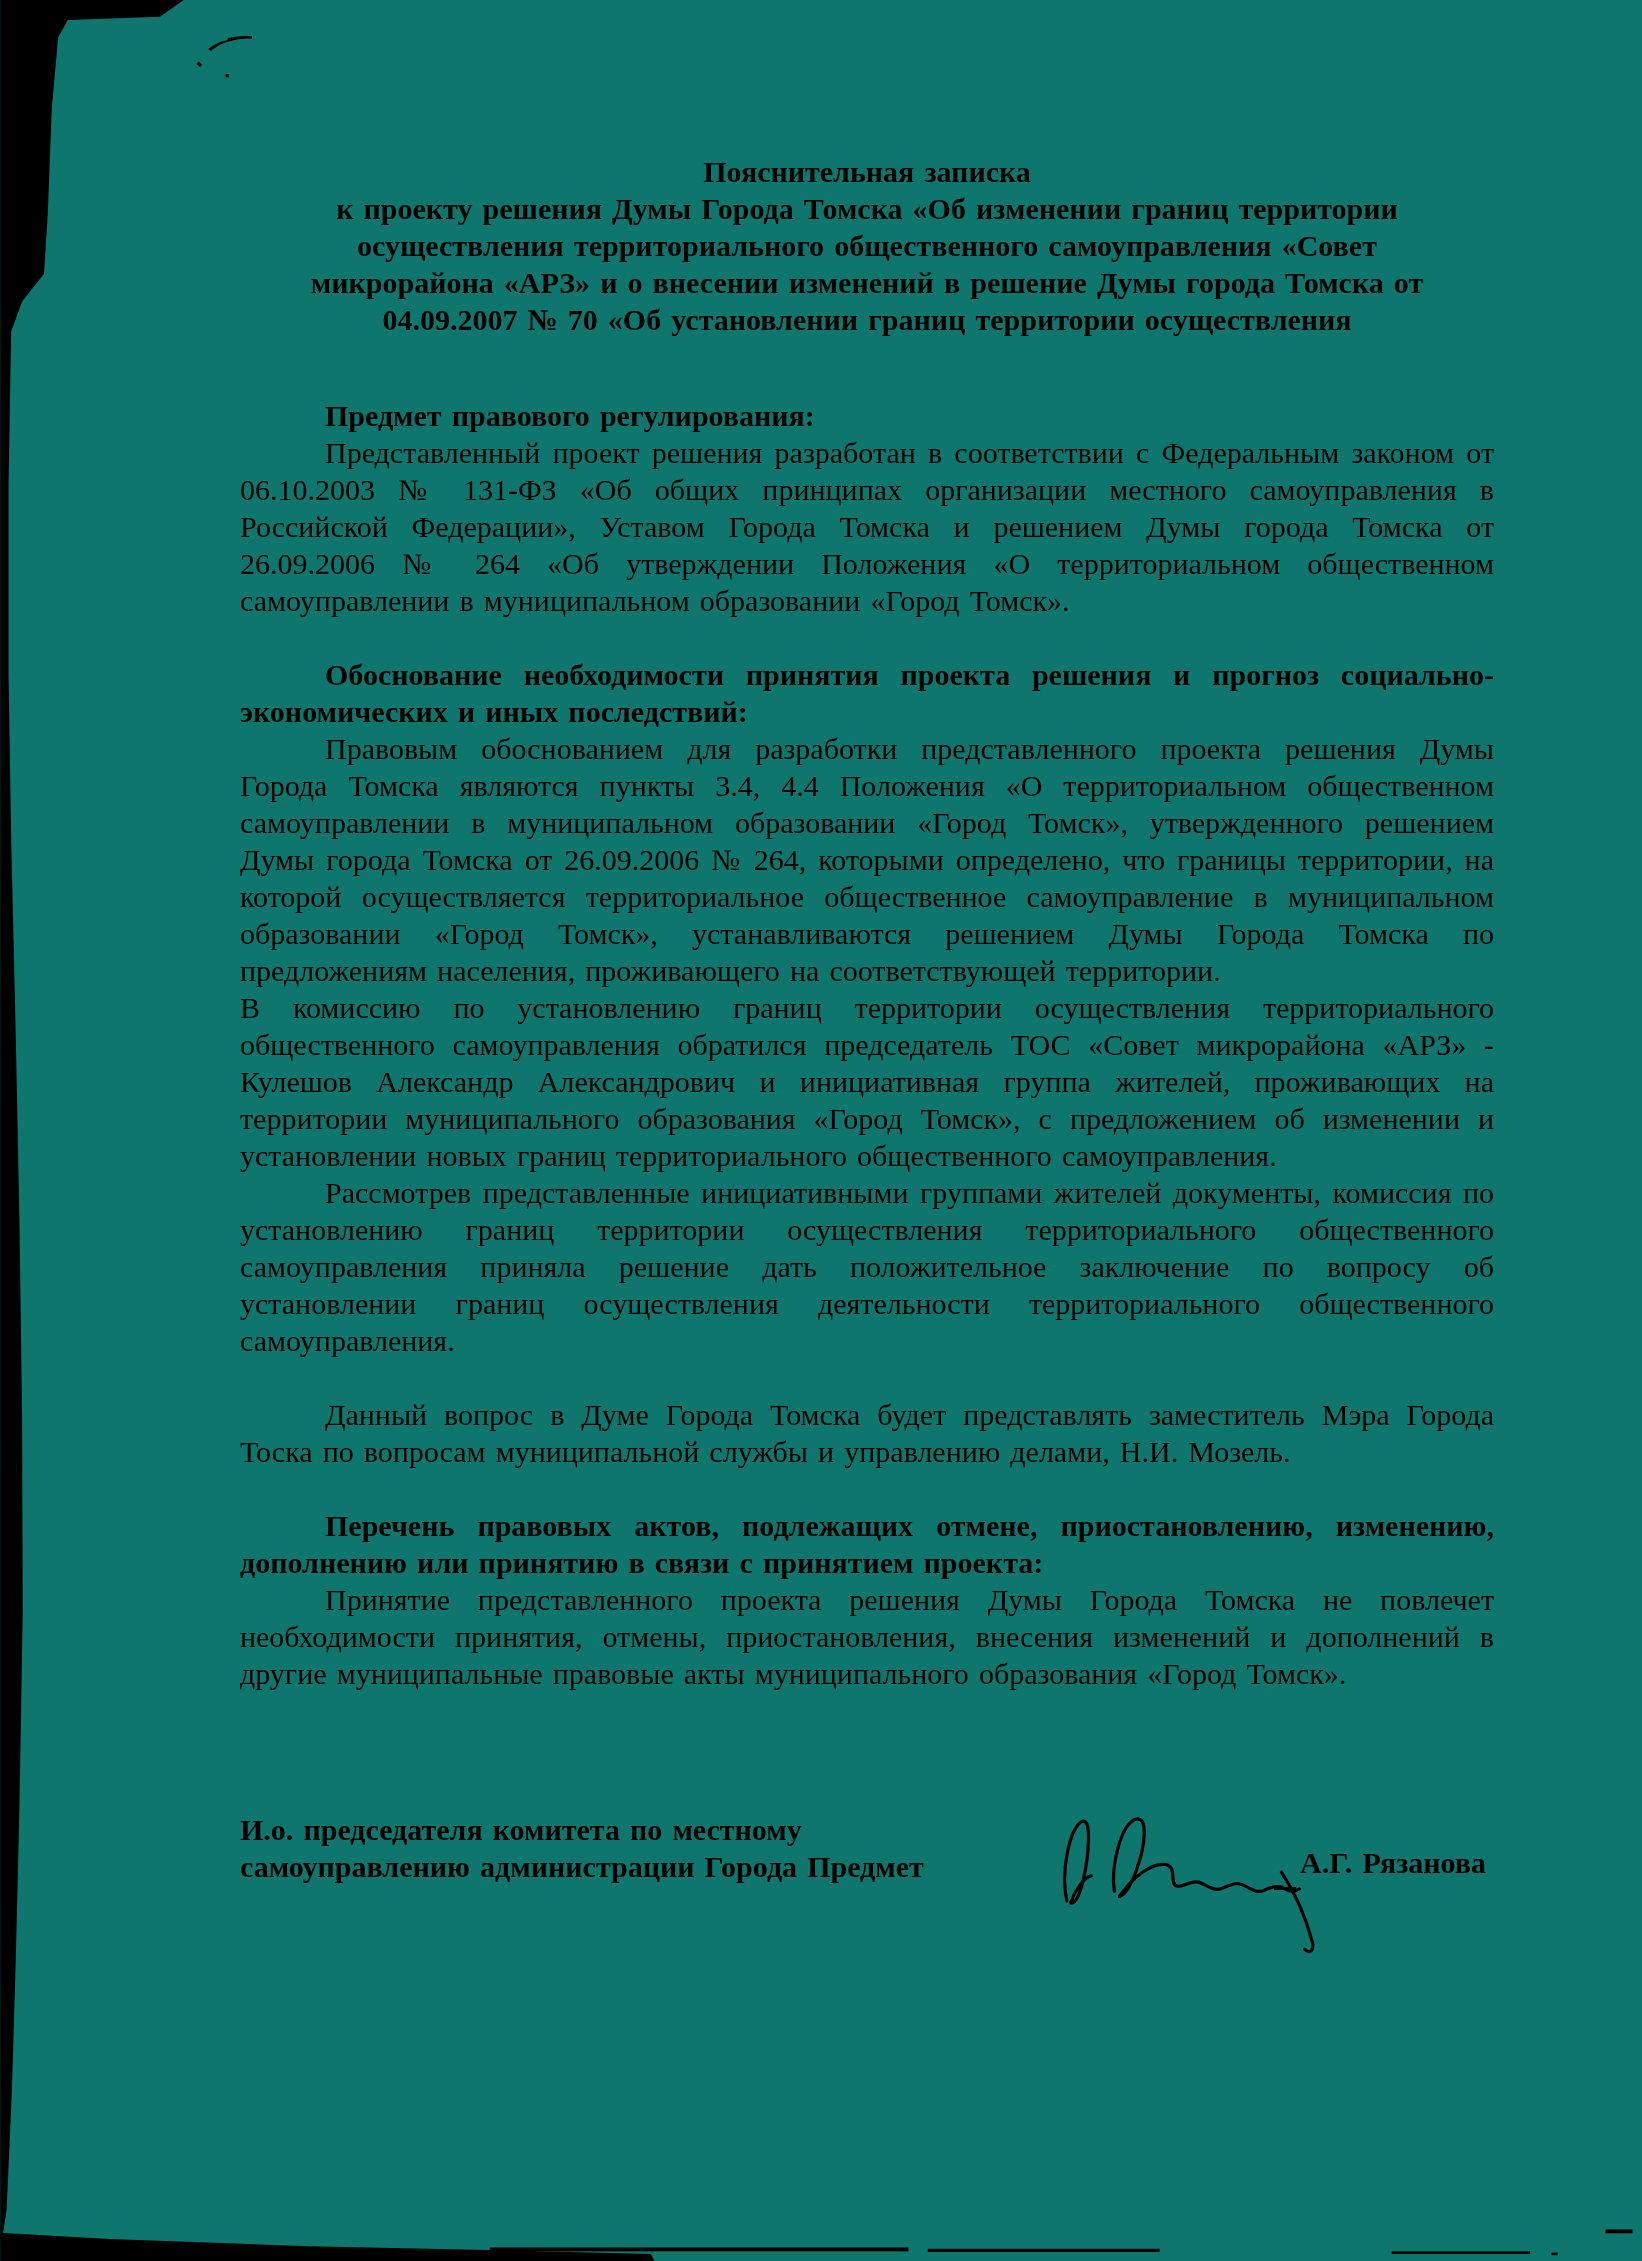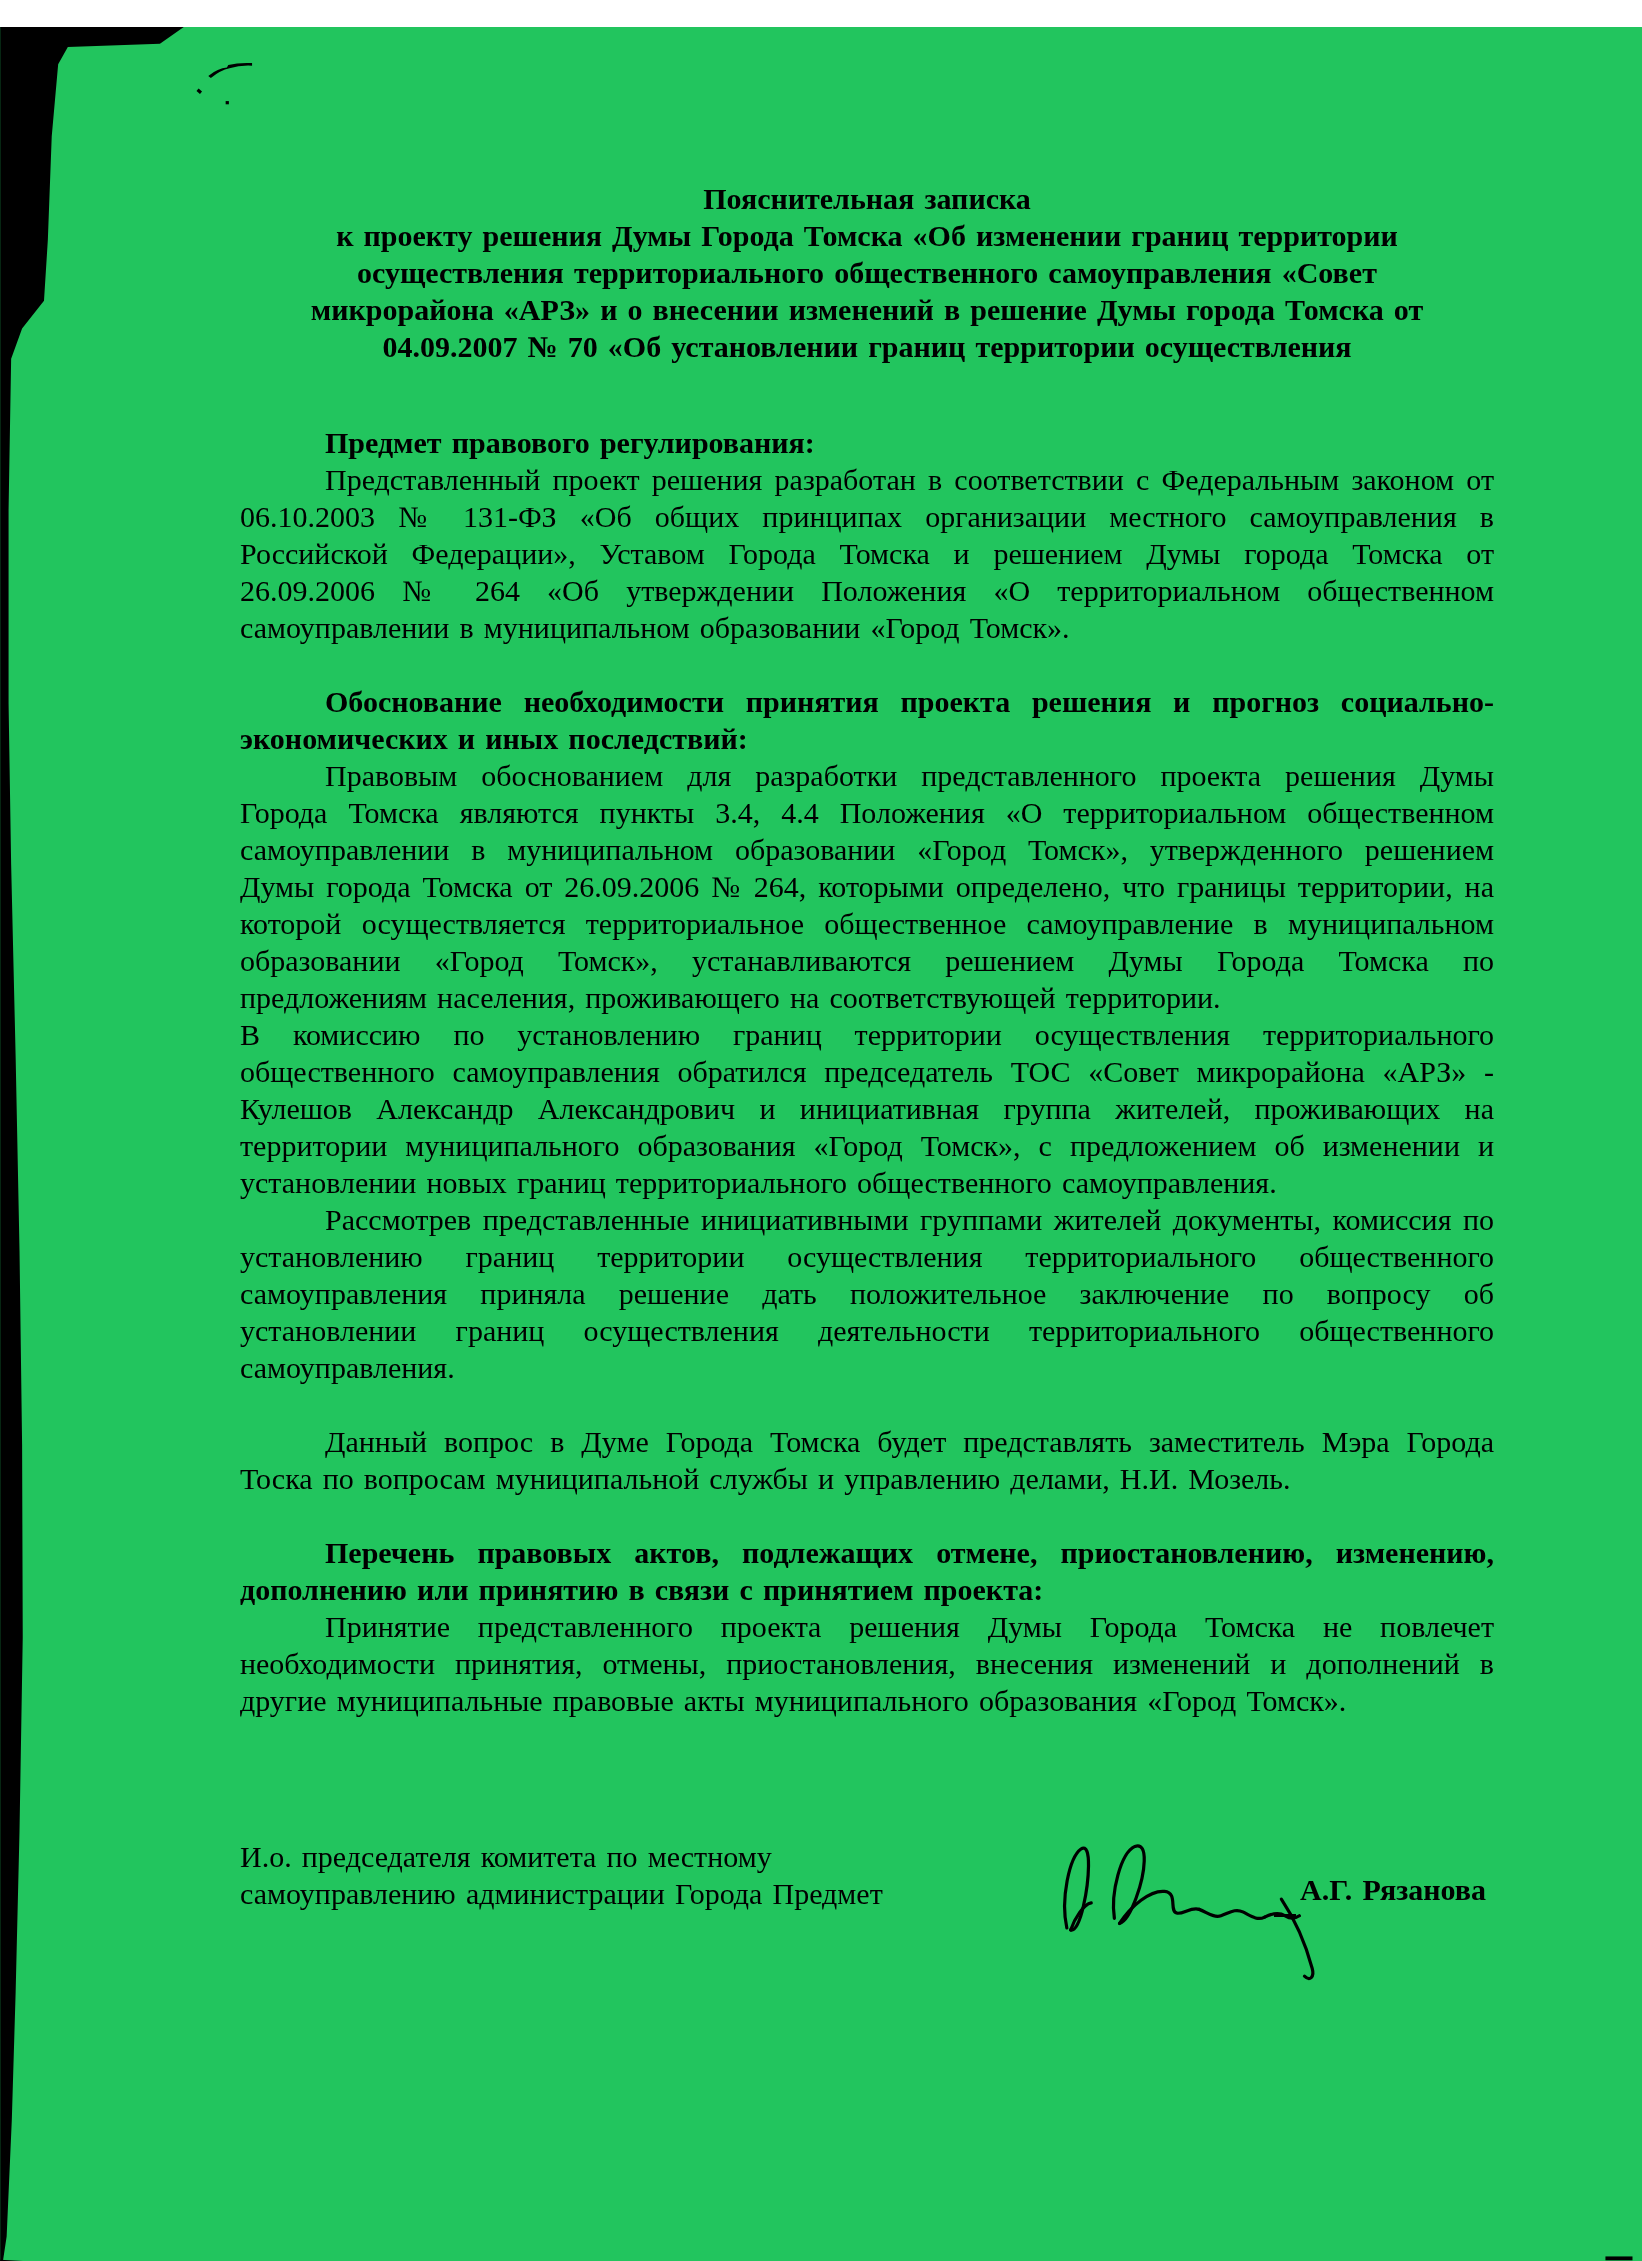--- a/index.html
+++ b/index.html
@@ -4,21 +4,21 @@
 <style>
   html, body { margin: 0; padding: 0; }
   body {
     width: 1643px; height: 2261px;
     background: #ffffff;
     position: relative;
     overflow: hidden;
     font-family: "Liberation Serif", serif;
     color: #000000;
   }
-  .page { position: absolute; inset: 0; background: #22c55e; margin-top: 27px; }
+  .page { position: absolute; inset: 0; background: #0f766e; }
   .artifacts { position: absolute; left: 0; top: 0; pointer-events: none; }
   .content {
     position: absolute;
     left: 240px; top: 153px;
     width: 1254px;
     font-size: 30px;
     line-height: 37px;
     text-align: justify;
     word-spacing: 2.6px;
   }
@@ -29,21 +29,21 @@
   .indent { text-indent: 85px; }
   .no-indent { text-indent: 0; }
   .gap-above { margin-top: 37px; }
   .b { font-weight: bold; }
   .signature-block {
     position: relative;
     margin-top: 119px;
     height: 167px;
     text-align: left;
   }
-  .sig-position { font-weight: normal; }
+  .sig-position { font-weight: bold; }
   .sig-squiggle { position: absolute; left: 815px; top: -16px; }
   .sig-underscore {
     position: absolute; left: 1034px; top: 76px;
     width: 22px; height: 3.2px; background: #000;
   }
   .sig-name {
     position: absolute; left: 1060px; top: 33px;
     font-weight: bold; white-space: nowrap;
   }
 </style>

